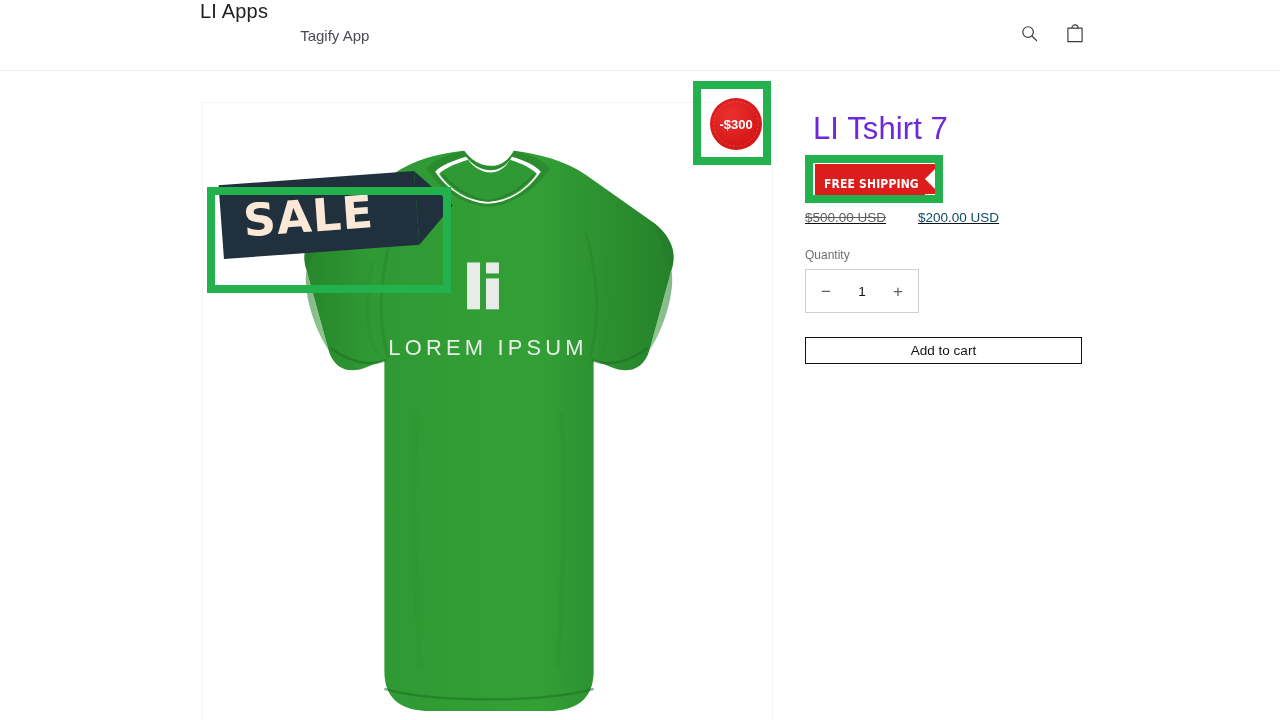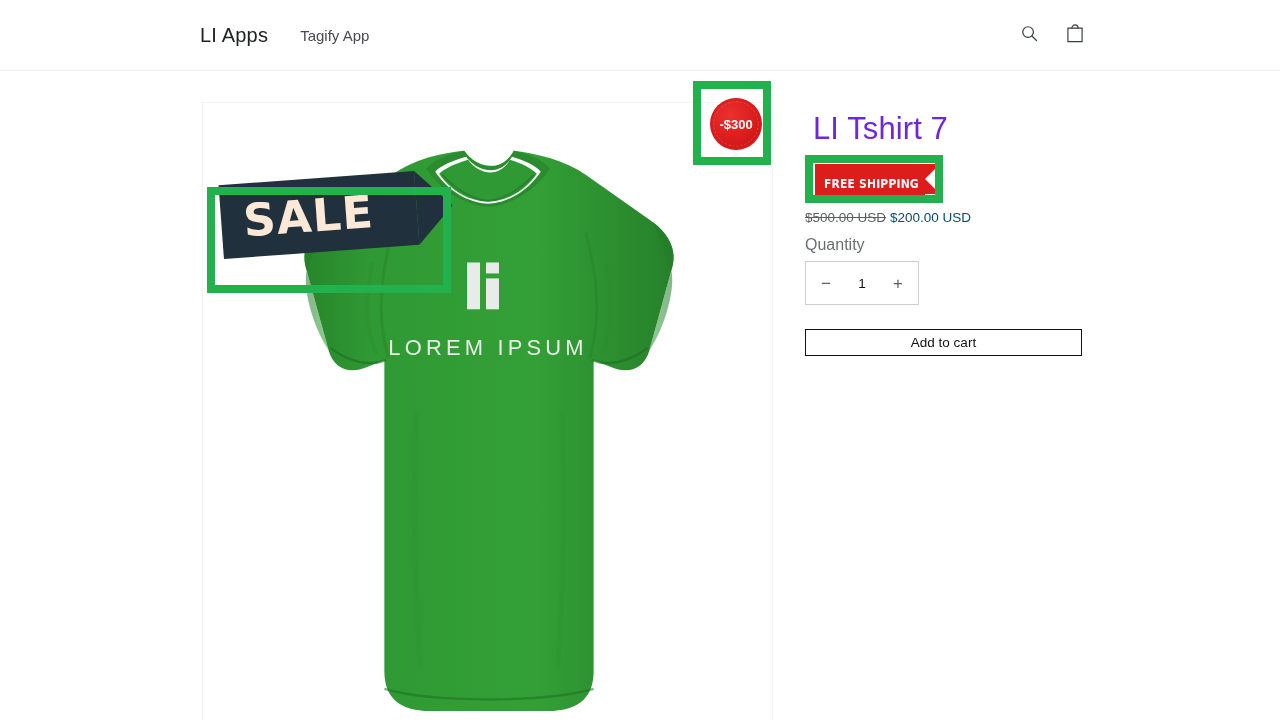--- a/index.html
+++ b/index.html
@@ -12,21 +12,20 @@
     background: #ffffff;
     font-family: "Liberation Sans", sans-serif;
     color: #121212;
   }
 
   
   .site-header {
     position: relative;
     height: 71px;
     display: flex;
-    align-items: center;
     border-bottom: 1px solid #eeeeee;
     background: #ffffff;
   }
   .brand {
     margin-left: 200px;
     font-size: 20px;
     letter-spacing: 0.2px;
     color: #202223;
     font-weight: 400;
     text-decoration: none;
@@ -210,33 +209,34 @@
     height: 48px;
     border: 8px solid #22b14c;
     z-index: 6;
     pointer-events: none;
   }
 
   .price-row {
     margin-top: 10px;
     display: flex;
     align-items: baseline;
-    gap: 4px;
+    gap: 32px;
     font-size: 13.5px;
     color: #121212;
+    text-decoration: underline;
   }
   .price-old {
     text-decoration: line-through;
     color: #5c5f62;
   }
   .price-new { color: #0c4a6e; }
 
   .qty-label {
-    margin-top: 11px;
-    font-size: 16px;
+    margin-top: 23px;
+    font-size: 12px;
     color: #6b6f72;
   }
   .qty-box {
     margin-top: 7px;
     width: 114px;
     height: 44px;
     border: 1px solid #cfcfcf;
     display: flex;
     align-items: center;
     justify-content: space-between;

